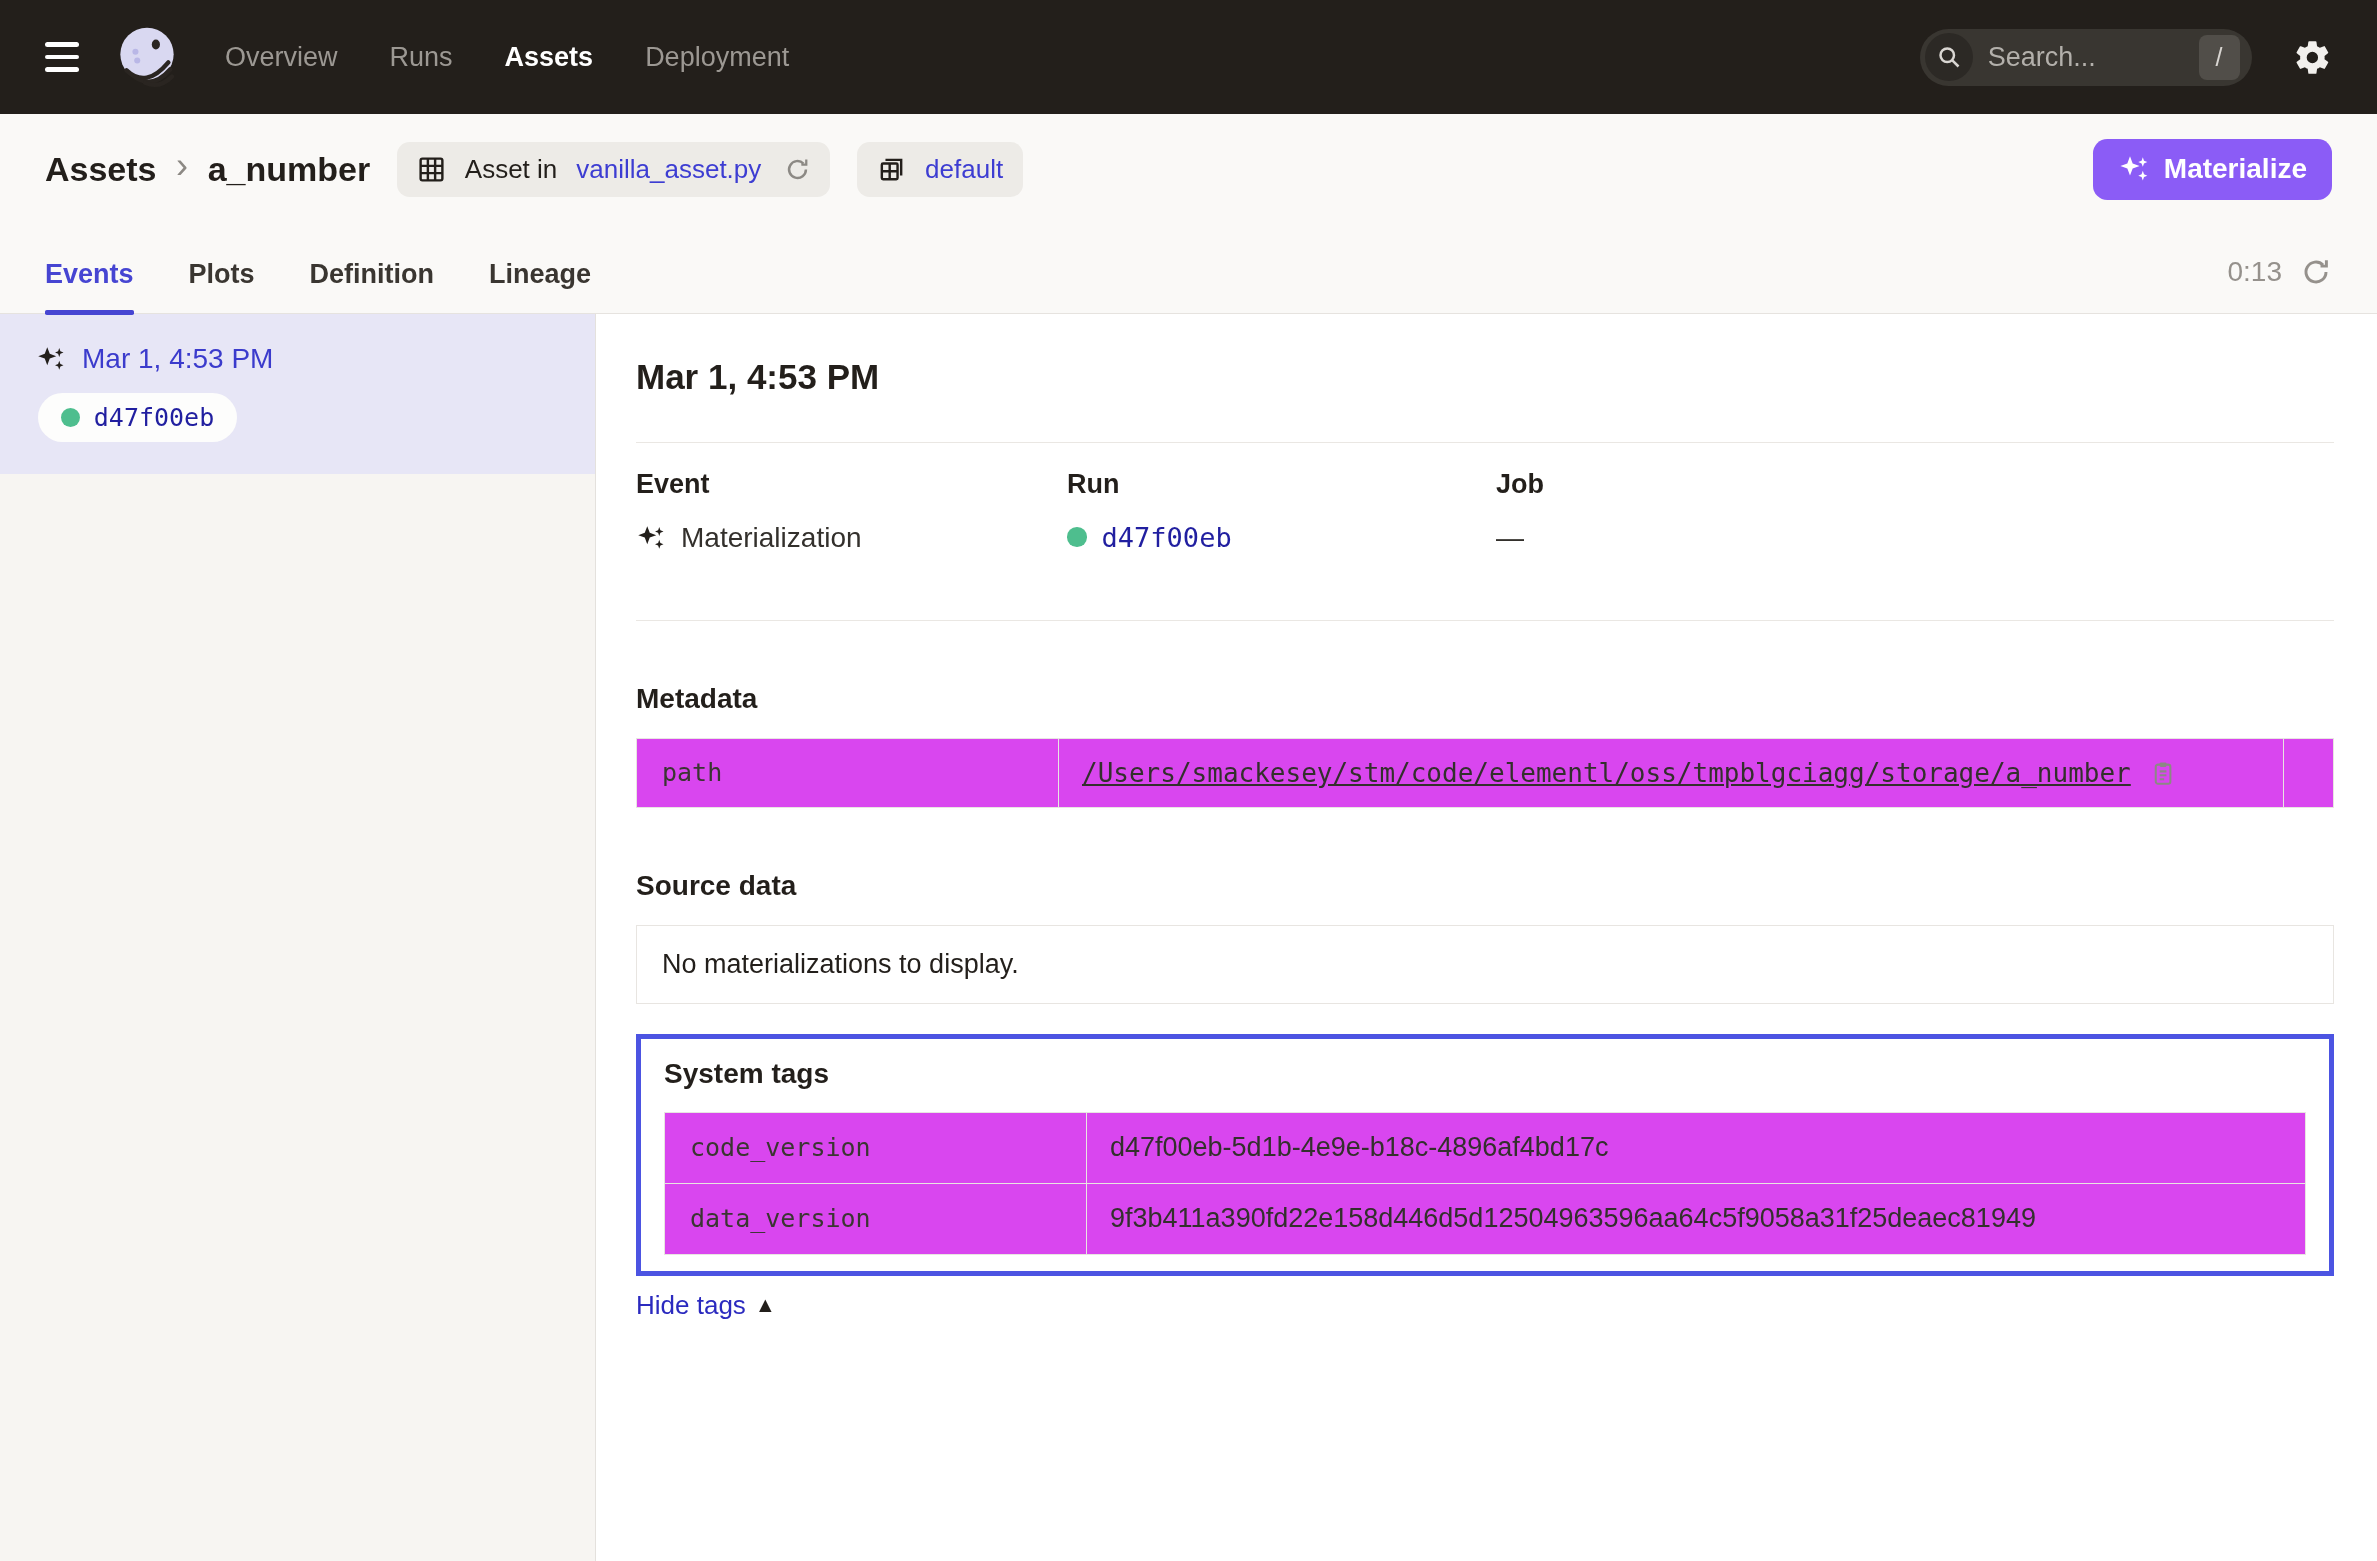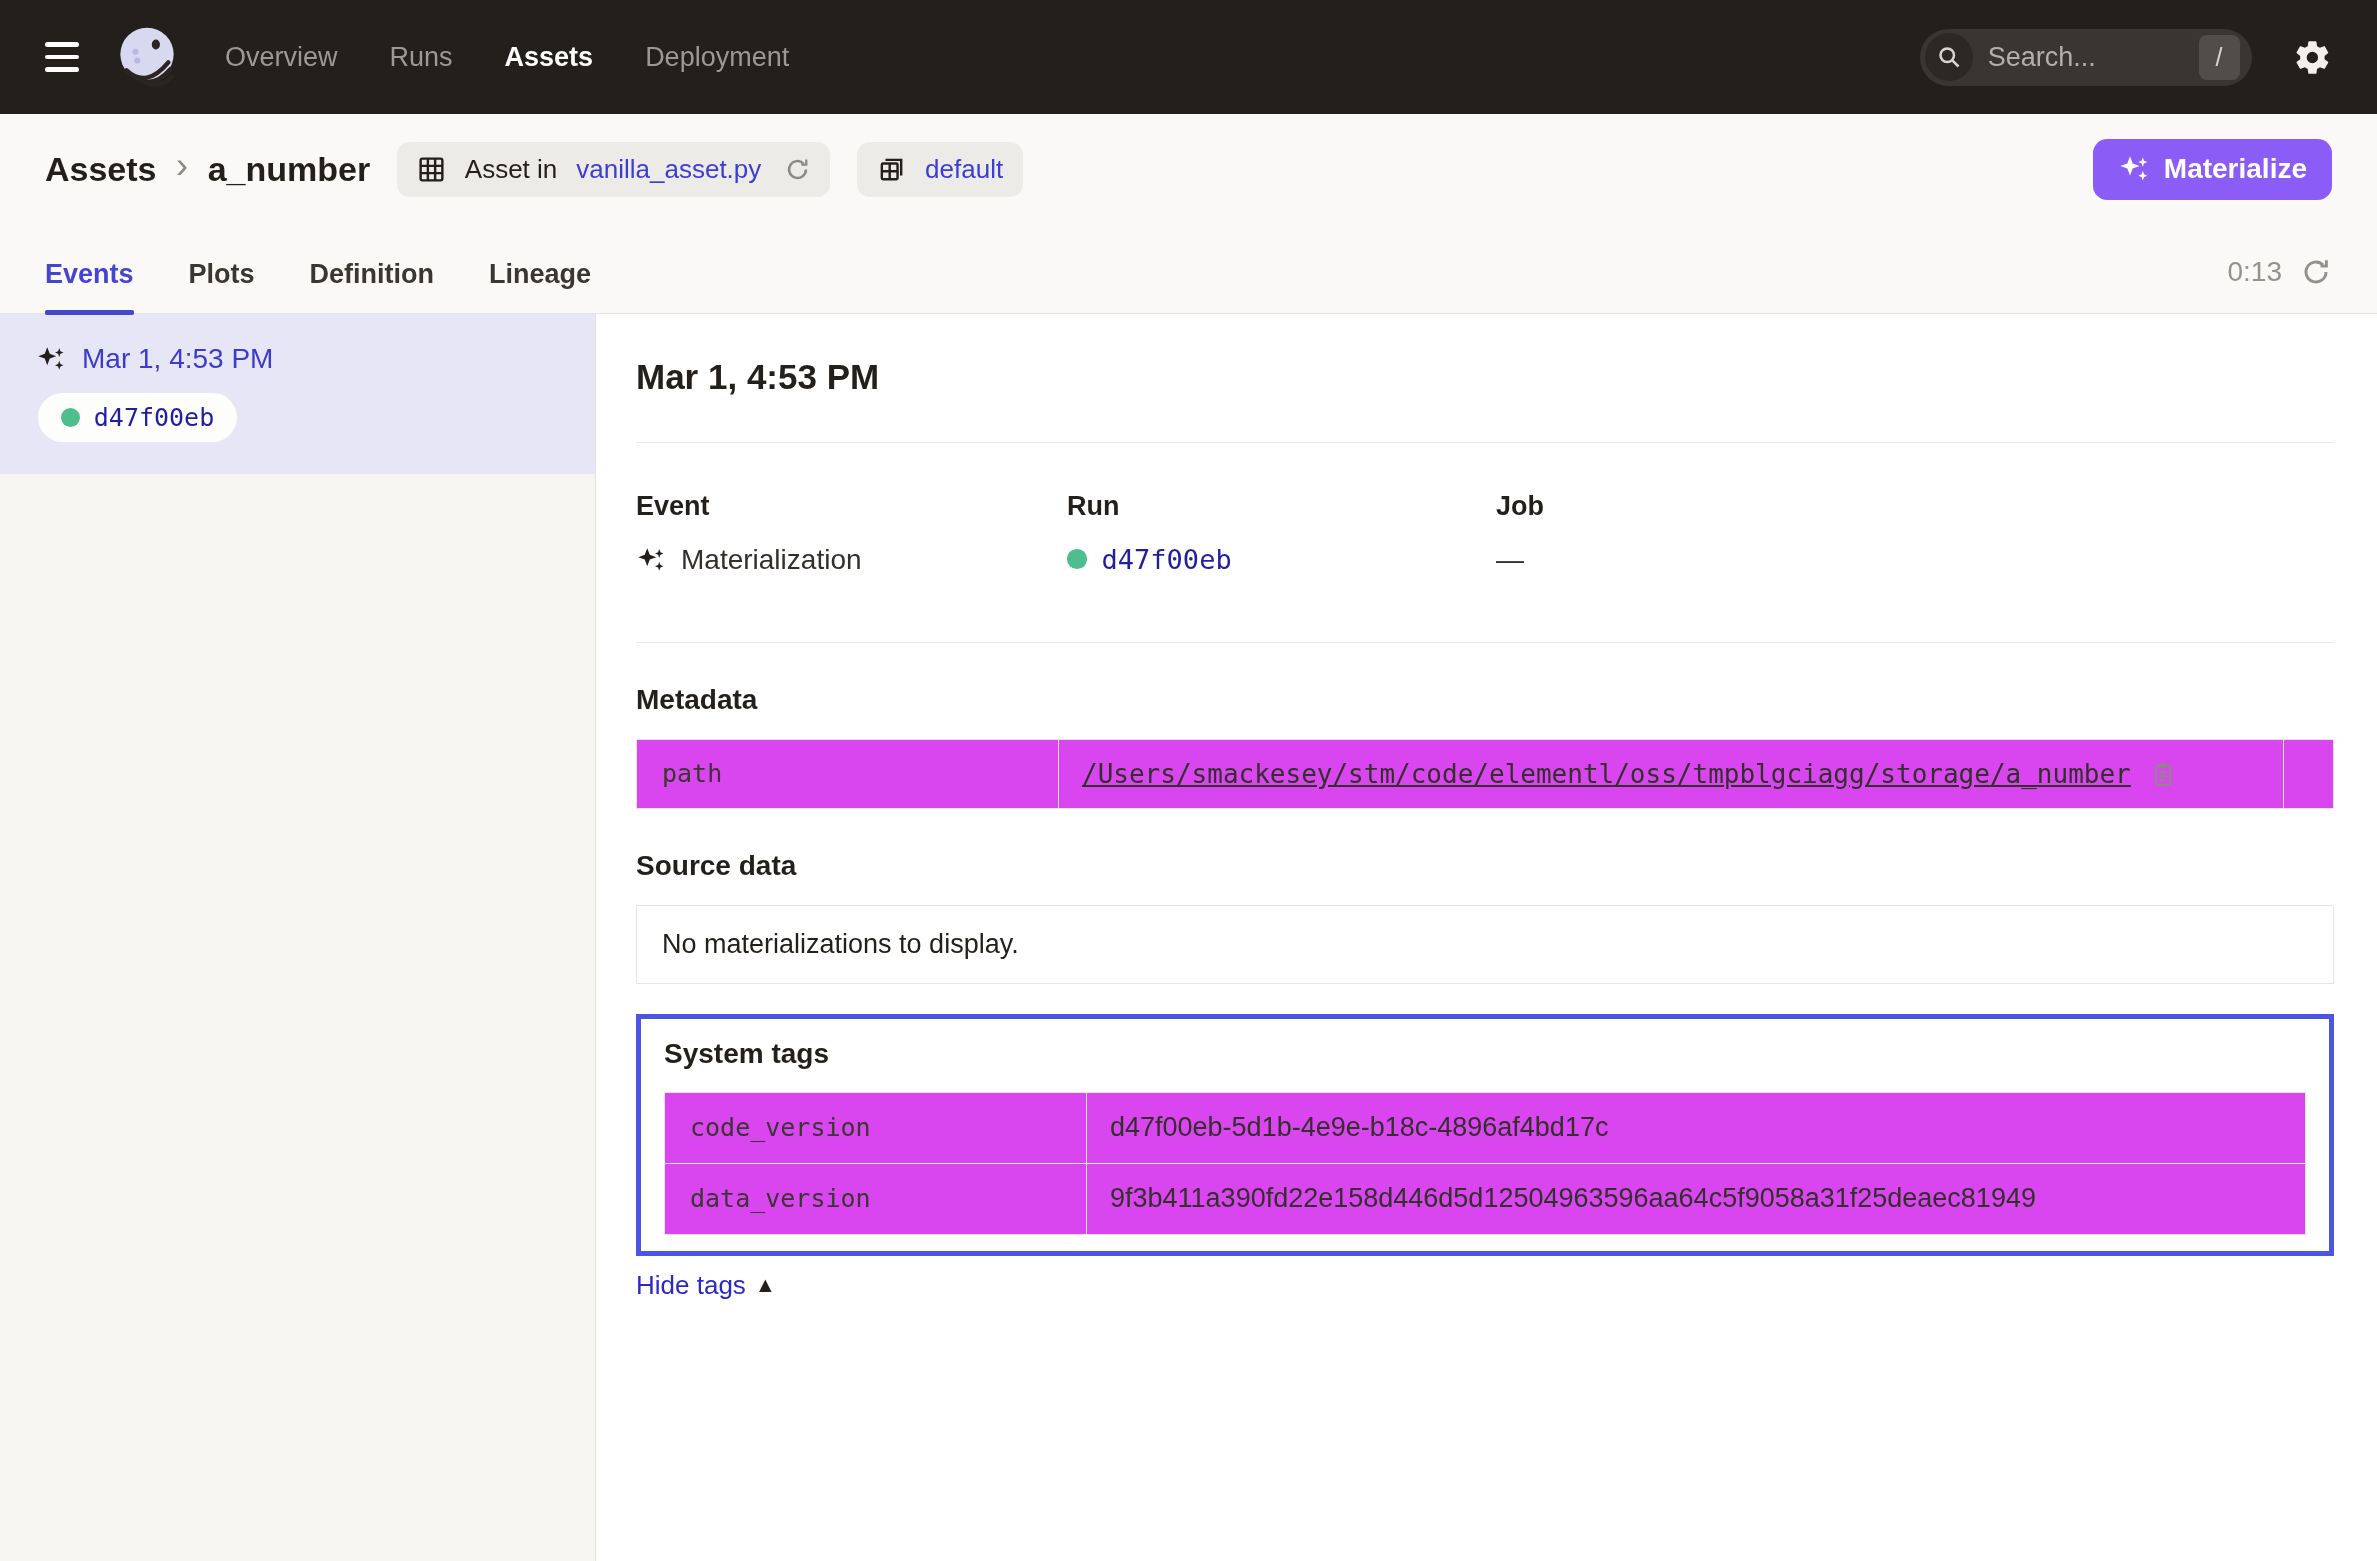--- a/index.html
+++ b/index.html
@@ -92,26 +92,26 @@
   }
   .dot { width:19.6px; height:19.6px; border-radius:50%; background:#4EBE8E; flex:0 0 19.6px; }
   .run-pill .rid { font-size:25px; color:#211FA0; }
 
   .main { flex:1; background:#FFFFFF; padding:0 43px 0 40px; overflow:hidden; }
   .detail-title { font-size:35px; font-weight:700; margin-top:43px; }
   .divider { border:none; border-top:1.8px solid #EAE7E3; }
   .d1 { margin-top:45px; }
   .d2 { margin-top:66px; }
 
-  .info-grid { display:grid; grid-template-columns:431px 429px 1fr; margin-top:48px; }
+  .info-grid { display:grid; grid-template-columns:431px 429px 1fr; margin-top:26px; }
   .info-label { font-size:27px; font-weight:700; color:#231F1B; }
   .info-value { margin-top:21.4px; display:flex; align-items:center; gap:15px; font-size:28px; color:#33302C; }
   .run-link { font-size:27px; color:#211FA0; cursor:pointer; text-decoration:none; }
 
-  .section-heading { font-size:28px; font-weight:700; margin-top:41px; color:#231F1B; }
+  .section-heading { font-size:28px; font-weight:700; margin-top:62px; color:#231F1B; }
   .kv-table { margin-top:23px; border:1.8px solid #E8E5E1; background:#d946ef; }
   .kv-row { display:flex; }
   .kv-row + .kv-row { border-top:1.8px solid #E8E5E1; }
   .kv-key {
     flex:0 0 422px; min-height:68px; display:flex; align-items:center;
     padding-left:25px; font-size:25px; color:#3A3631; border-right:1.8px solid #E8E5E1;
   }
   .kv-value {
     flex:1; min-height:68px; display:flex; align-items:center; gap:18px;
     padding:0 23px; font-size:26px; color:#33302C;

